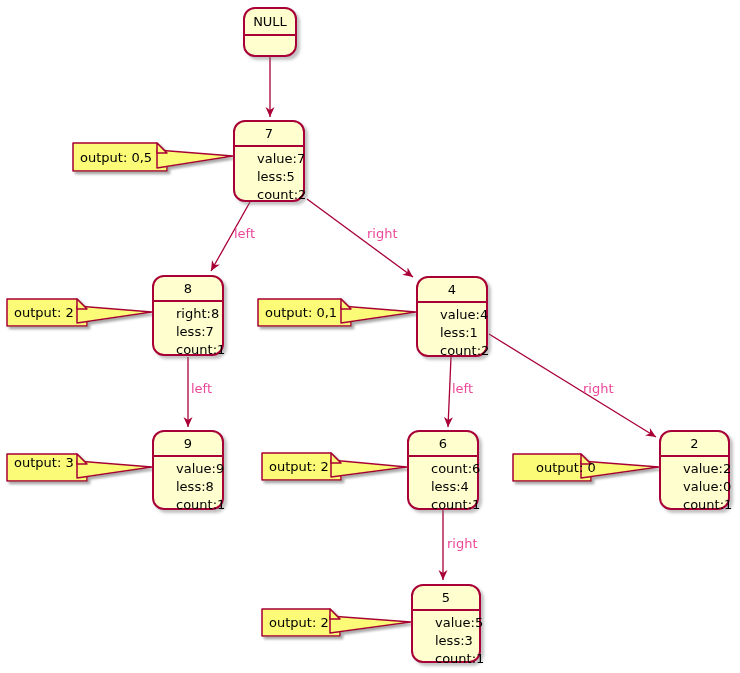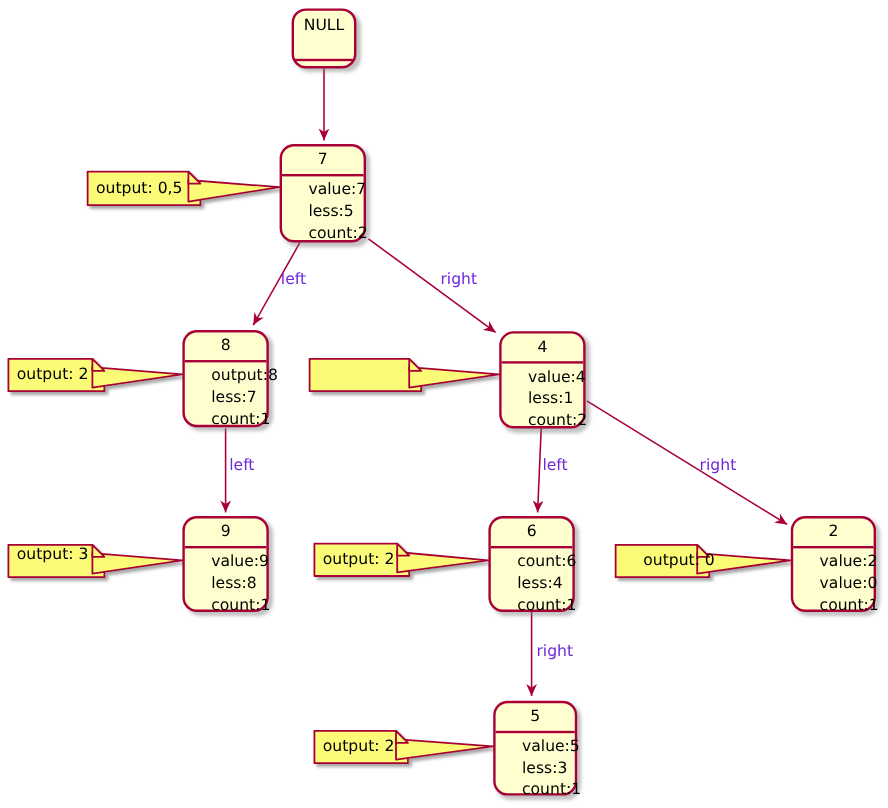--- a/index.html
+++ b/index.html
@@ -17,21 +17,21 @@
     box-shadow:3px 3px 3px rgba(120,120,120,0.45);
   }
   .node-title{height:23px;line-height:23px;text-align:center;font-size:13px;white-space:nowrap;overflow:hidden;}
   .node-sep{height:0;border-top:2px solid var(--node-border,#A80036);}
   .node-body{padding:3px 2px 0 22px;font-size:13px;line-height:18px;}
   .node-line{white-space:nowrap;}
   .note-text{
     position:absolute;box-sizing:border-box;font-size:13px;
     display:flex;align-items:center;padding-left:7px;white-space:nowrap;
   }
-  .edge-label{position:absolute;font-size:13px;line-height:14px;color:#6d28d9;white-space:nowrap;}
+  .edge-label{position:absolute;font-size:13px;line-height:14px;color:#ec4899;white-space:nowrap;}
 </style>
 </head>
 <body>
 
 <div id="canvas">
 
   <svg id="edge-layer" width="740" height="673" viewBox="0 0 740 673">
     <defs>
       <marker id="arrowhead" markerUnits="userSpaceOnUse" markerWidth="12" markerHeight="10" refX="10" refY="4.5" orient="auto">
         <path id="arrowhead-path" d="M0,0 L10,4.5 L0,9 L3,4.5 Z" fill="#A80036"></path>
@@ -68,40 +68,40 @@
         <path d="M513,454 L581,454 L591,464 L591,481 L513,481 Z" fill="#FBFB77" stroke="#A80036" stroke-width="1.5" stroke-linejoin="round"></path>
         <path d="M581,461 L659,467 L581,478 Z" fill="#FBFB77" stroke="#A80036" stroke-width="1.5" stroke-linejoin="round"></path>
         <path d="M581,454 L591,464 L581,464 Z" fill="#FBFB77" stroke="#A80036" stroke-width="1.5" stroke-linejoin="round"></path>
         <path d="M262,609 L330,609 L340,619 L340,636 L262,636 Z" fill="#FBFB77" stroke="#A80036" stroke-width="1.5" stroke-linejoin="round"></path>
         <path d="M330,616 L411,622 L330,633 Z" fill="#FBFB77" stroke="#A80036" stroke-width="1.5" stroke-linejoin="round"></path>
         <path d="M330,609 L340,619 L330,619 Z" fill="#FBFB77" stroke="#A80036" stroke-width="1.5" stroke-linejoin="round"></path>
       </g>
   </svg>
 
   <div class="node" style="left:243px;top:7px;width:54px;height:50px;">
-    <div class="node-title" style="height:40px;line-height:25px;">NULL</div>
+    <div class="node-title" style="height:25px;line-height:25px;">NULL</div>
     <div class="node-sep"></div>
     <div class="node-body"></div>
   </div>
 
   <div class="node" style="left:233px;top:120px;width:72px;height:82px;">
     <div class="node-title">7</div>
     <div class="node-sep"></div>
     <div class="node-body">
       <div class="node-line">value:7</div>
       <div class="node-line">less:5</div>
       <div class="node-line">count:2</div>
     </div>
   </div>
 
   <div class="node" style="left:152px;top:275px;width:72px;height:81px;">
     <div class="node-title">8</div>
     <div class="node-sep"></div>
     <div class="node-body">
-      <div class="node-line">output:8</div>
+      <div class="node-line">right:8</div>
       <div class="node-line">less:7</div>
       <div class="node-line">count:1</div>
     </div>
   </div>
 
   <div class="node" style="left:416px;top:276px;width:72px;height:81px;">
     <div class="node-title">4</div>
     <div class="node-sep"></div>
     <div class="node-body">
       <div class="node-line">value:4</div>
@@ -145,20 +145,21 @@
     <div class="node-sep"></div>
     <div class="node-body">
       <div class="node-line">value:5</div>
       <div class="node-line">less:3</div>
       <div class="node-line">count:1</div>
     </div>
   </div>
 
   <div class="note-text" style="left:73px;top:143px;width:94px;height:28px;">output: 0,5</div>
   <div class="note-text" style="left:7px;top:299px;width:80px;height:27px;">output: 2</div>
+  <div class="note-text" style="left:258px;top:299px;width:93px;height:27px;">output: 0,1</div>
   <div class="note-text" style="left:7px;top:454px;width:80px;height:17px;">output: 3</div>
   <div class="note-text" style="left:262px;top:453px;width:79px;height:27px;">output: 2</div>
   <div class="note-text" style="left:513px;top:454px;width:78px;height:27px;margin-left:16px;">output: 0</div>
   <div class="note-text" style="left:262px;top:609px;width:78px;height:27px;">output: 2</div>
 
   <div class="edge-label" style="left:234px;top:227px;">left</div>
   <div class="edge-label" style="left:367px;top:227px;">right</div>
   <div class="edge-label" style="left:191px;top:382px;">left</div>
   <div class="edge-label" style="left:452px;top:382px;">left</div>
   <div class="edge-label" style="left:583px;top:382px;">right</div>

